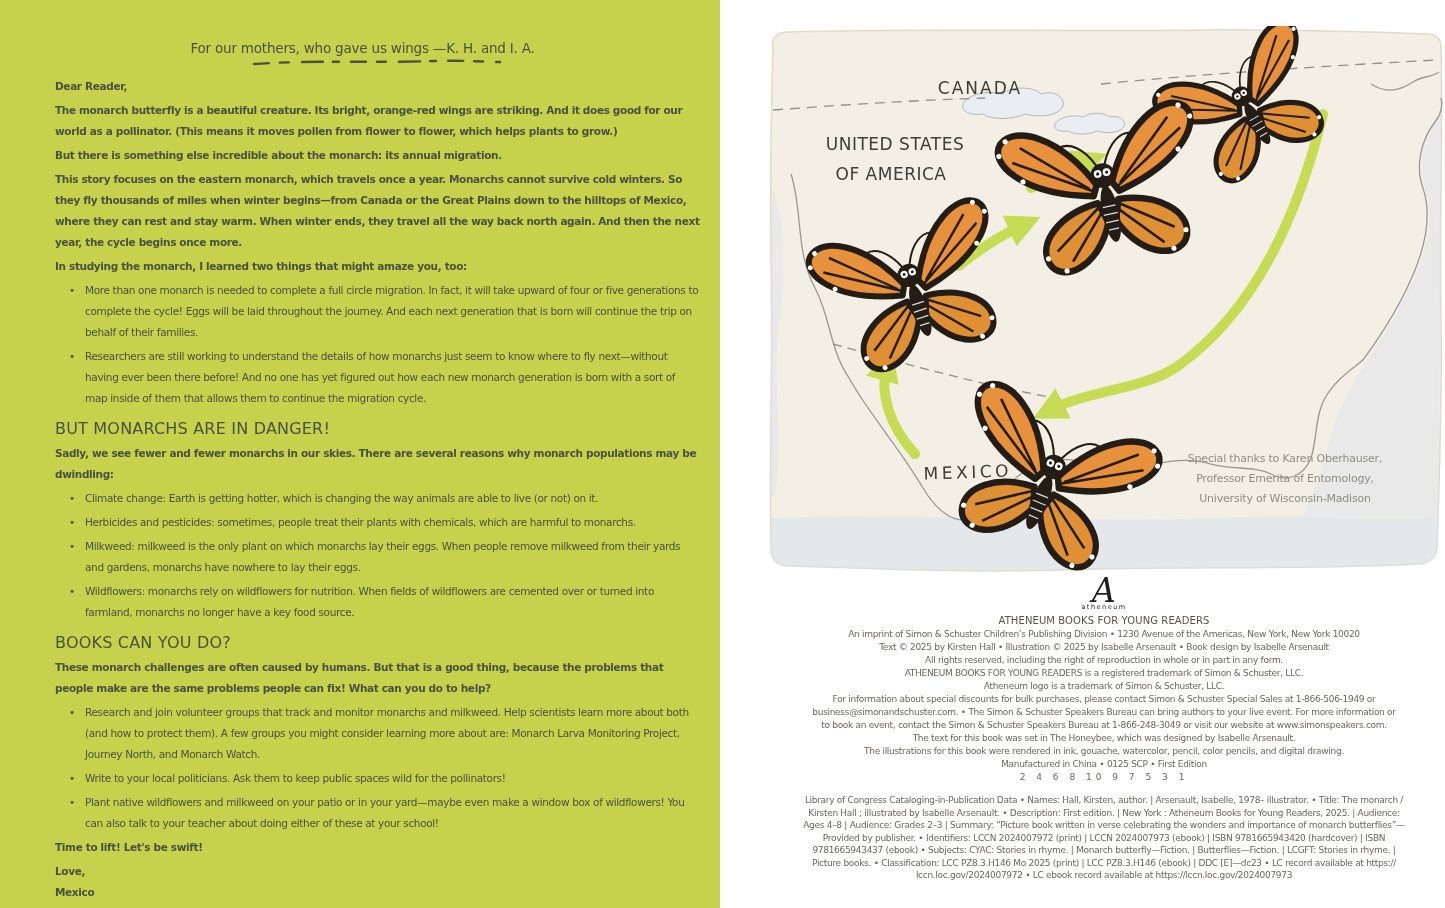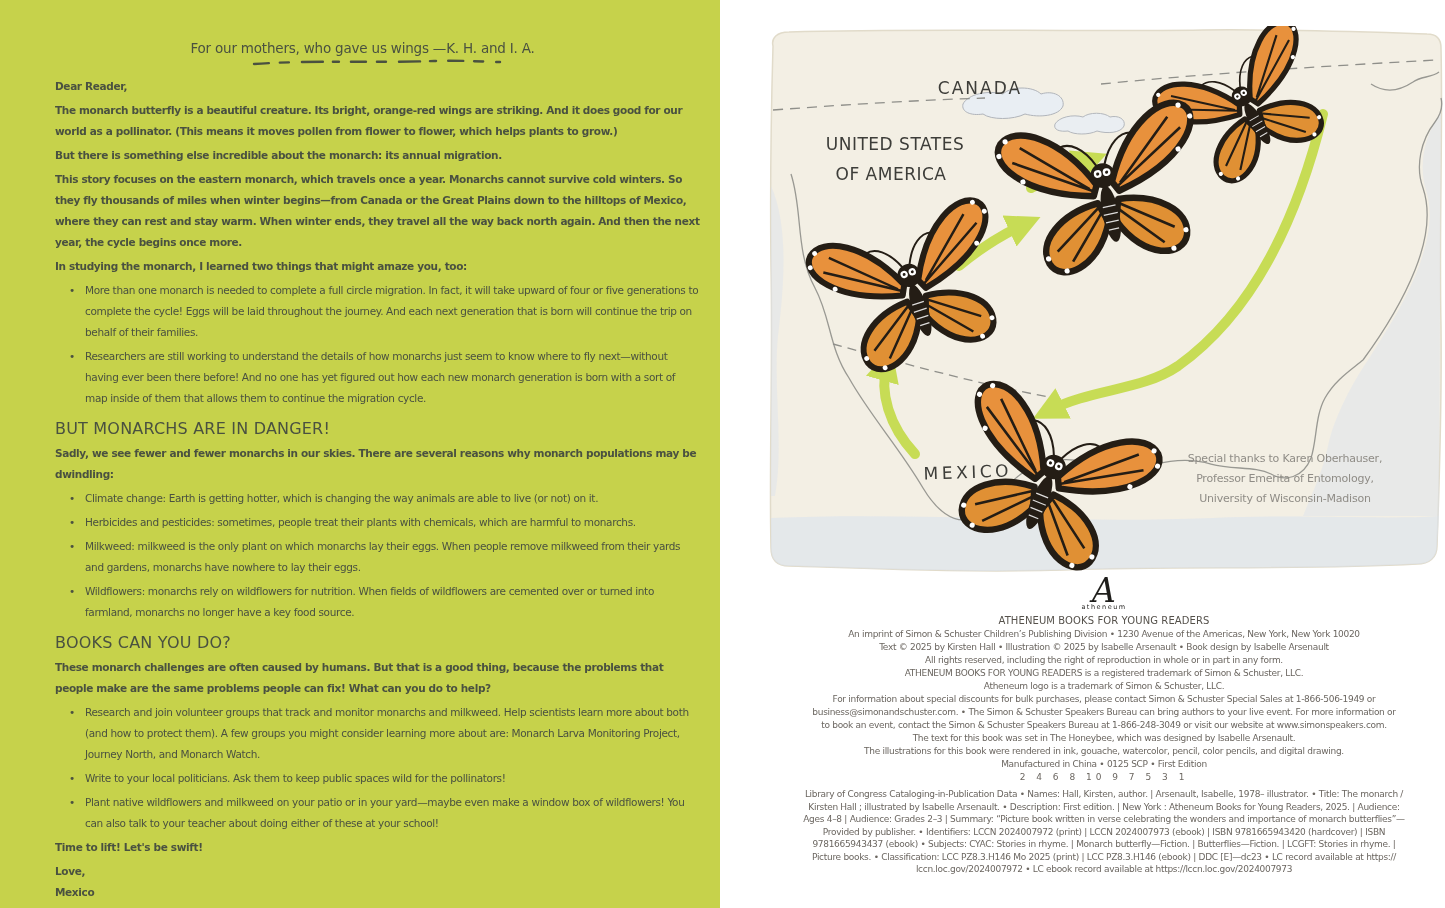--- a/index.html
+++ b/index.html
@@ -25,21 +25,21 @@
   .lbl-us{font-size:17px;letter-spacing:0.5px;}
   .lbl-mexico{font-size:17px;letter-spacing:3.5px;}
   .thanks-text{font-family:"DejaVu Sans",sans-serif;font-size:11px;fill:#8f8c86;letter-spacing:-0.2px;}
   
   .colophon{position:absolute;left:43px;top:576px;width:682px;text-align:center;color:#6b6660;}
   .logo-letter{font-family:"DejaVu Serif",serif;font-style:italic;font-size:33px;line-height:30px;color:#1e1d1b;}
   .logo-name{font-size:6.5px;letter-spacing:1.5px;color:#1e1d1b;margin-top:-3px;}
   .imprint{font-size:10px;color:#55514b;margin:4px 0 2px 0;letter-spacing:0.1px;}
   .colo-line{font-size:9px;line-height:13px;letter-spacing:-0.3px;white-space:nowrap;}
   .numbers-line{letter-spacing:4px;}
-  .cip{margin-top:4px;}
+  .cip{margin-top:10px;}
   .cip .colo-line{line-height:12.5px;}
 </style>
 </head>
 <body>
 
 <div class="spread">
 
   <div class="left-page">
     <div class="left-inner">
       <div class="dedication">For our mothers, who gave us wings —K. H. and I. A.</div>

